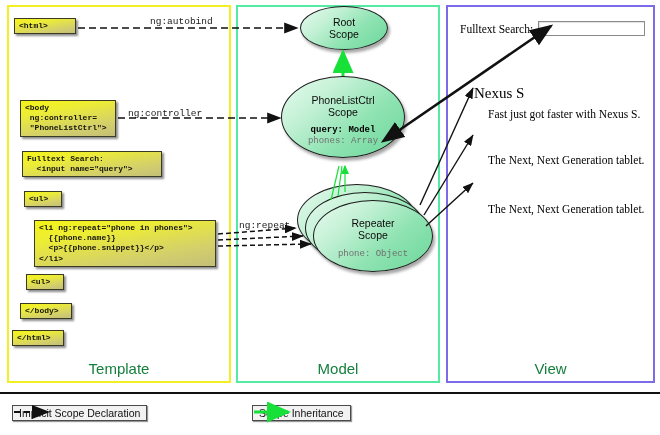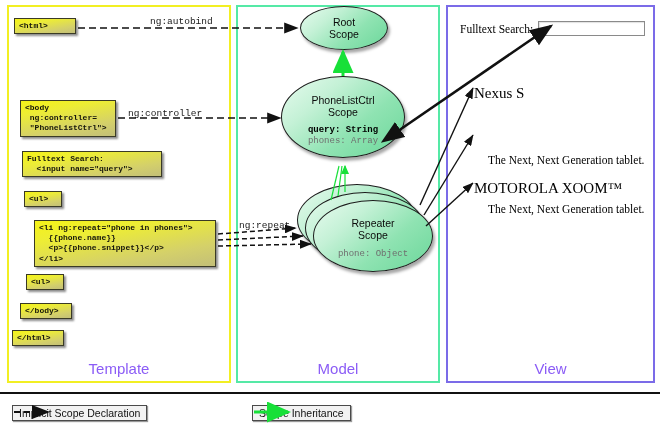--- a/index.html
+++ b/index.html
@@ -13,21 +13,21 @@
   #root{position:absolute;left:0;top:0;width:660px;height:435px;}
 
   
   .panel{position:absolute;background:#ffffff;box-sizing:border-box;}
   .panel.template{left:7px;top:5px;width:224px;height:378px;border:2px solid #f2ef23;}
   .panel.model{left:236px;top:5px;width:204px;height:378px;border:2px solid #55e9a6;}
   .panel.view{left:446px;top:5px;width:209px;height:378px;border:2px solid #7b6be8;}
 
   .panel-label{
     position:absolute;bottom:4px;left:0;width:100%;
-    text-align:center;font-size:15px;color:#8b5cf6;
+    text-align:center;font-size:15px;color:#15803d;
     font-family:"Liberation Sans", sans-serif;
   }
 
   
   .code-box{
     position:absolute;box-sizing:border-box;
     border:1px solid #3a3a25;
     background:linear-gradient(170deg,#f5f318 0%,#eded35 28%,#d4d06a 72%,#c3bf78 100%);
     box-shadow:2px 2px 2px rgba(0,0,0,0.45);
     font-family:"Liberation Mono","DejaVu Sans Mono",monospace;
@@ -104,26 +104,26 @@
   <div class="panel view">
     <div class="panel-label">View</div>
     <div class="view-inner">
       <div class="v-searchrow">
         <span class="v-searchlabel">Fulltext Search:</span>
         <div class="v-searchbox"></div>
       </div>
 
       <div class="v-bullet" style="left:18px;top:82px;">•</div>
       <div class="v-item" style="top:78px;">Nexus S</div>
+      <div class="v-snippet" style="top:101px;">Fast just got faster with Nexus S.</div>
 
       <div class="v-bullet" style="left:18px;top:128px;">•</div>
       <div class="v-snippet" style="top:147px;">The Next, Next Generation tablet.</div>
 
       <div class="v-bullet" style="left:18px;top:177px;">•</div>
-      <div class="v-item" style="top:173px;">MOTOROLA XOOM™</div>
       <div class="v-snippet" style="top:196px;">The Next, Next Generation tablet.</div>
     </div>
   </div>
 
   <div class="code-box" style="left:14px;top:18px;width:62px;">&lt;html&gt;</div>
   <div class="code-box" style="left:20px;top:100px;width:96px;">&lt;body
  ng:controller=
  "PhoneListCtrl"&gt;</div>
   <div class="code-box" style="left:22px;top:151px;width:140px;">Fulltext Search:
   &lt;input name="query"&gt;</div>
@@ -137,21 +137,21 @@
   <div class="code-box" style="left:12px;top:330px;width:52px;">&lt;/html&gt;</div>
 
   <div class="ellipse" style="left:300px;top:6px;width:88px;height:44px;">
     <div class="etitle">Root</div>
     <div class="etitle">Scope</div>
   </div>
 
   <div class="ellipse" style="left:281px;top:76px;width:124px;height:82px;padding-top:6px;">
     <div class="etitle">PhoneListCtrl</div>
     <div class="etitle" style="margin-bottom:7px;">Scope</div>
-    <div class="efield bold">query: String</div>
+    <div class="efield bold">query: Model</div>
     <div class="efield gray">phones: Array</div>
   </div>
 
   <div class="ellipse" style="left:297px;top:184px;width:120px;height:72px;"></div>
   <div class="ellipse" style="left:305px;top:192px;width:120px;height:72px;"></div>
   <div class="ellipse" style="left:313px;top:200px;width:120px;height:72px;padding-top:4px;">
     <div class="etitle">Repeater</div>
     <div class="etitle" style="margin-bottom:8px;">Scope</div>
     <div class="efield gray">phone: Object</div>
   </div>

